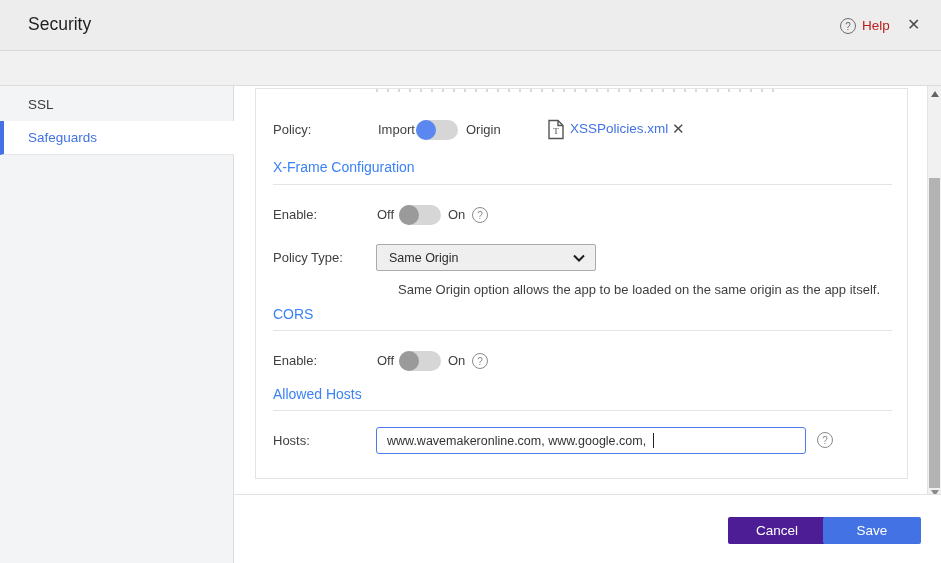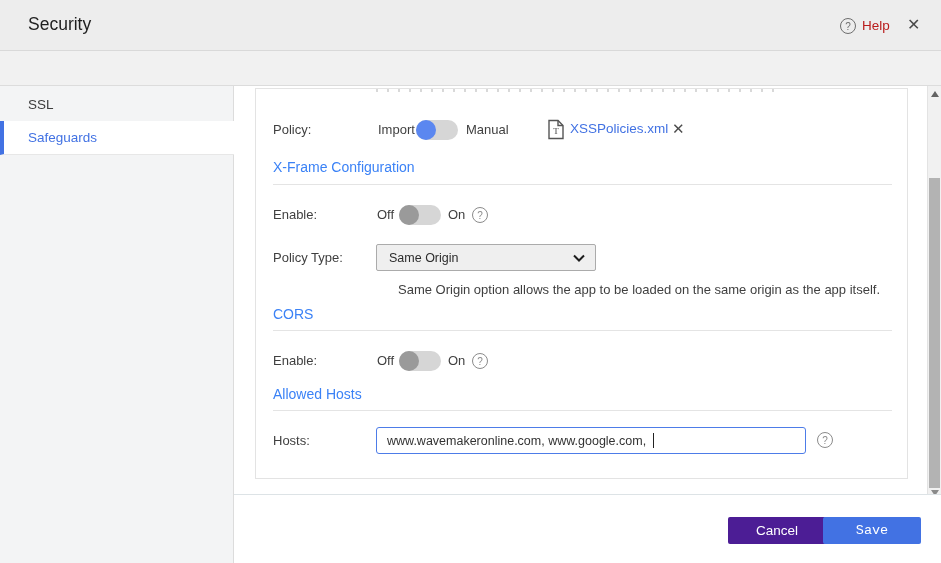--- a/index.html
+++ b/index.html
@@ -55,21 +55,21 @@
   
   .scrollbar { left:927px; top:86px; width:14px; height:416px; background:#f1f1f1; border-left:1px solid #e3e3e3; }
   .sb-up { left:3px; top:5px; width:0; height:0; border-left:4px solid transparent; border-right:4px solid transparent; border-bottom:6px solid #636363; cursor:pointer; }
   .sb-down { left:3px; top:404px; width:0; height:0; border-left:4px solid transparent; border-right:4px solid transparent; border-top:6px solid #8a8a8a; cursor:pointer; }
   .sb-thumb { left:1px; top:92px; width:11px; height:310px; background:#b3b3b3; cursor:grab; }
 
   
   .footer { left:234px; top:494px; width:707px; height:69px; background:#ffffff; border-top:1px solid #dde3e6; }
   .btn { position:absolute; top:22px; width:98px; height:27px; border:none; border-radius:2px; color:#ffffff; font-size:13.5px; font-family:"Liberation Sans", sans-serif; cursor:pointer; }
   .btn-cancel { left:478px; background:#4c1d95;margin-left:16px; }
-  .btn-save { left:589px; background:#4272e3;font-family:Liberation Mono, monospace; }
+  .btn-save { left:589px; background:#4272e3; }
 </style>
 </head>
 <body>
 
 <div class="abs app-header">
   <div class="abs page-title">Security</div>
   <div class="abs hdr-help-icon">
       <span>?</span>
     </div>
   <div class="abs hdr-help-label">Help</div>
@@ -93,21 +93,21 @@
 <div class="abs content-area"></div>
 
 <div class="abs form-panel">
   <div class="abs clip-row"></div>
 
   <div class="abs lbl" style="left:17px; top:33px;">Policy:</div>
   <div class="abs lbl" style="left:122px; top:33px;">Import</div>
   <div class="abs toggle" style="left:160px; top:31px;">
     <div class="knob knob-blue"></div>
   </div>
-  <div class="abs lbl" style="left:210px; top:33px;">Manual</div>
+  <div class="abs lbl" style="left:210px; top:33px;">Origin</div>
   <svg class="abs" style="left:291px; top:30px;" width="18" height="21" viewBox="0 0 18 21">
     <path d="M2 1.5 H11 L16 6.5 V19.5 H2 Z" fill="none" stroke="#555555" stroke-width="1.4"></path>
     <path d="M11 1.5 V6.5 H16" fill="none" stroke="#555555" stroke-width="1.4"></path>
     <text x="9" y="15" text-anchor="middle" font-size="9" font-family="Liberation Serif, serif" fill="#444444">T</text>
   </svg>
   <div class="abs file-link" style="left:314px; top:32px;">XSSPolicies.xml</div>
   <div class="abs x-icon" style="left:416px; top:31px;">✕</div>
 
   <div class="abs sec-title" style="left:17px; top:70px;">X-Frame Configuration</div>
   <div class="abs hr" style="top:95px;"></div>

